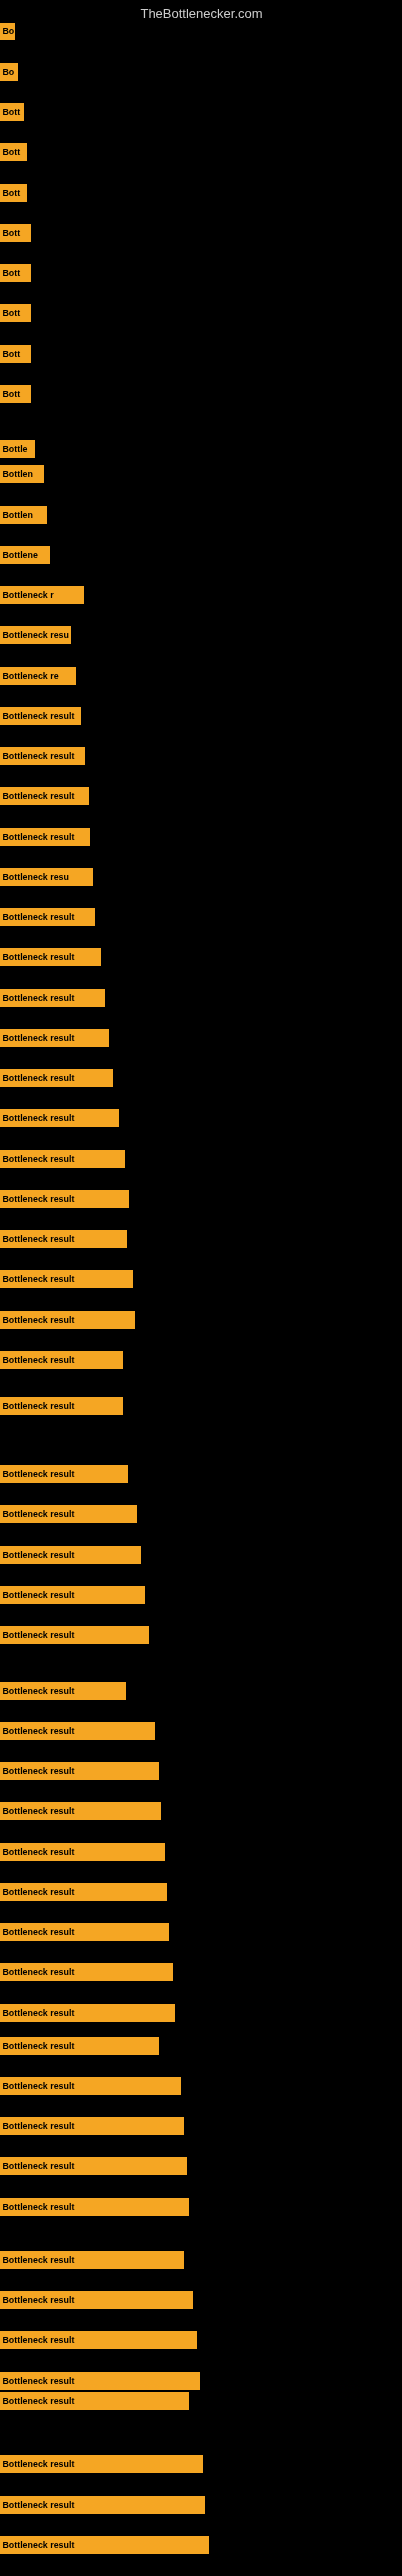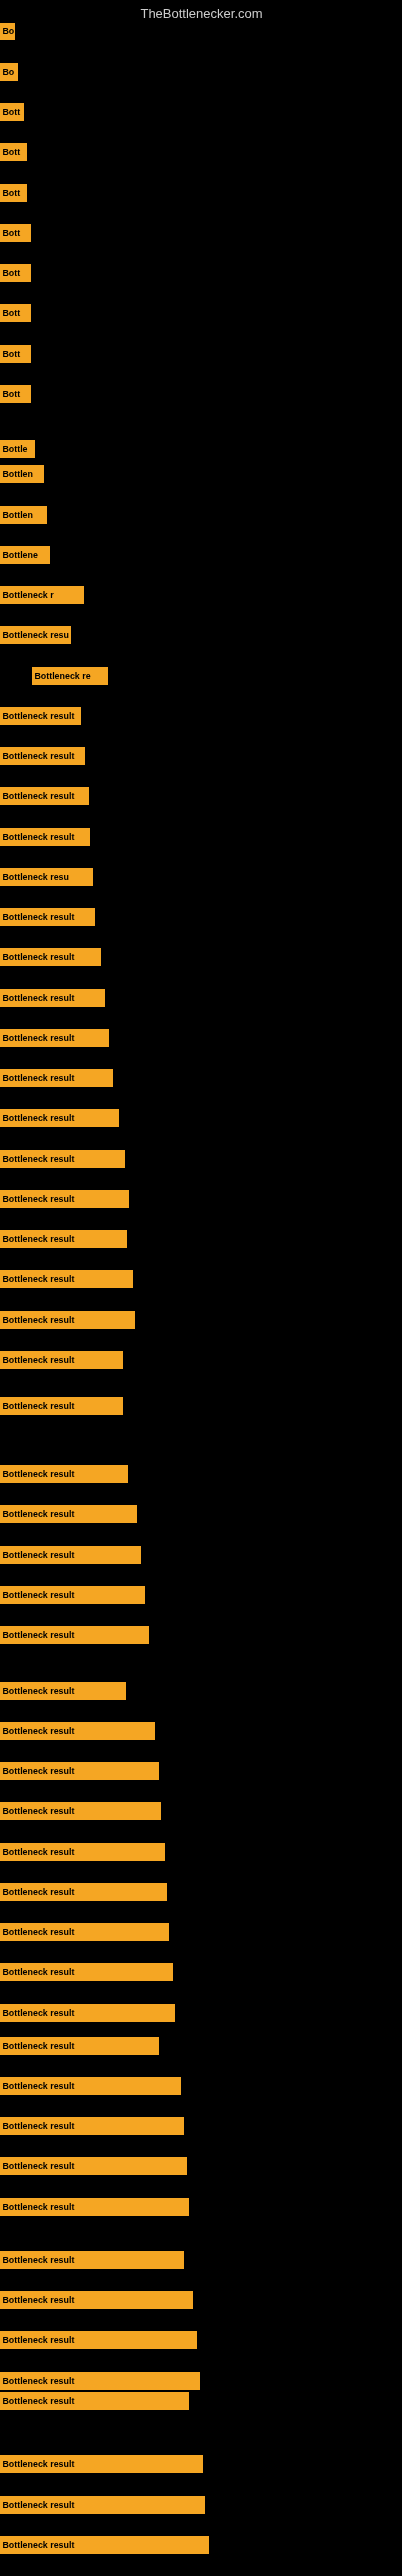--- a/index.html
+++ b/index.html
@@ -90,21 +90,21 @@
 <div class="bar-container" style="top: 546px;">
     <div class="bar-label" style="width: 50px;">Bottlene</div>
   </div>
 <div class="bar-container" style="top: 586px;">
     <div class="bar-label" style="width: 84px;">Bottleneck r</div>
   </div>
 <div class="bar-container" style="top: 626px;">
     <div class="bar-label" style="width: 71px;">Bottleneck resu</div>
   </div>
 <div class="bar-container" style="top: 667px;">
-    <div class="bar-label" style="width: 76px; margin-left: 32px;">Bottleneck re</div>
+    <div class="bar-label" style="width: 76px;">Bottleneck re</div>
   </div>
 <div class="bar-container" style="top: 707px;">
     <div class="bar-label" style="width: 81px;">Bottleneck result</div>
   </div>
 <div class="bar-container" style="top: 747px;">
     <div class="bar-label" style="width: 85px;">Bottleneck result</div>
   </div>
 <div class="bar-container" style="top: 787px;">
     <div class="bar-label" style="width: 89px;">Bottleneck result</div>
   </div>

